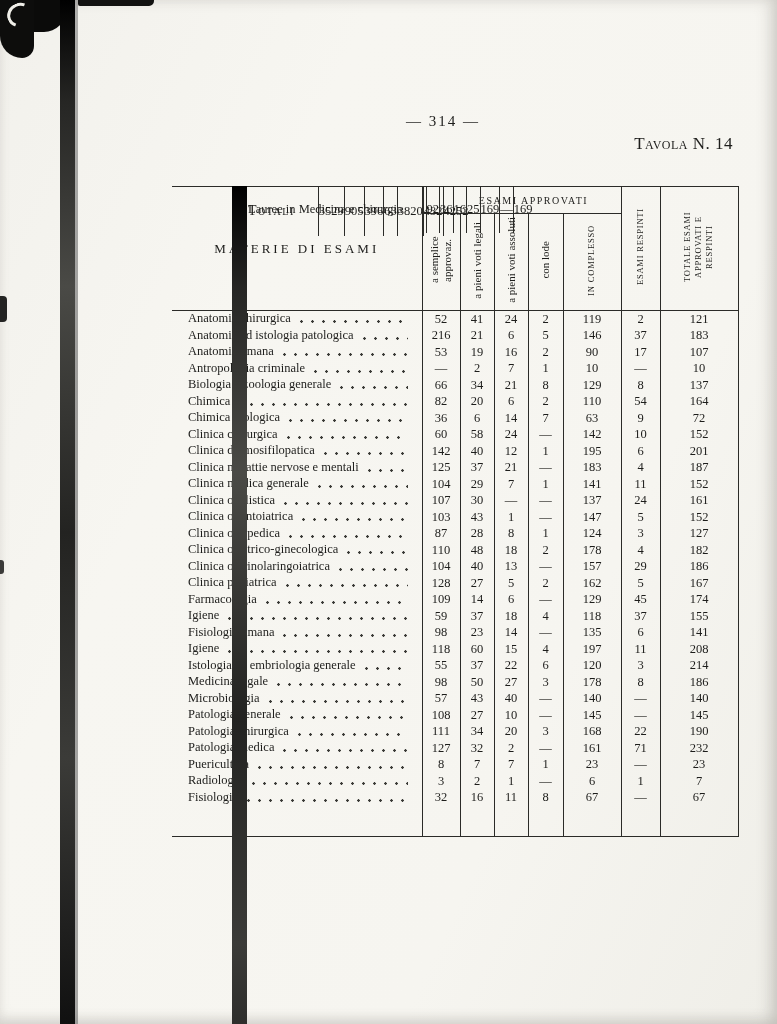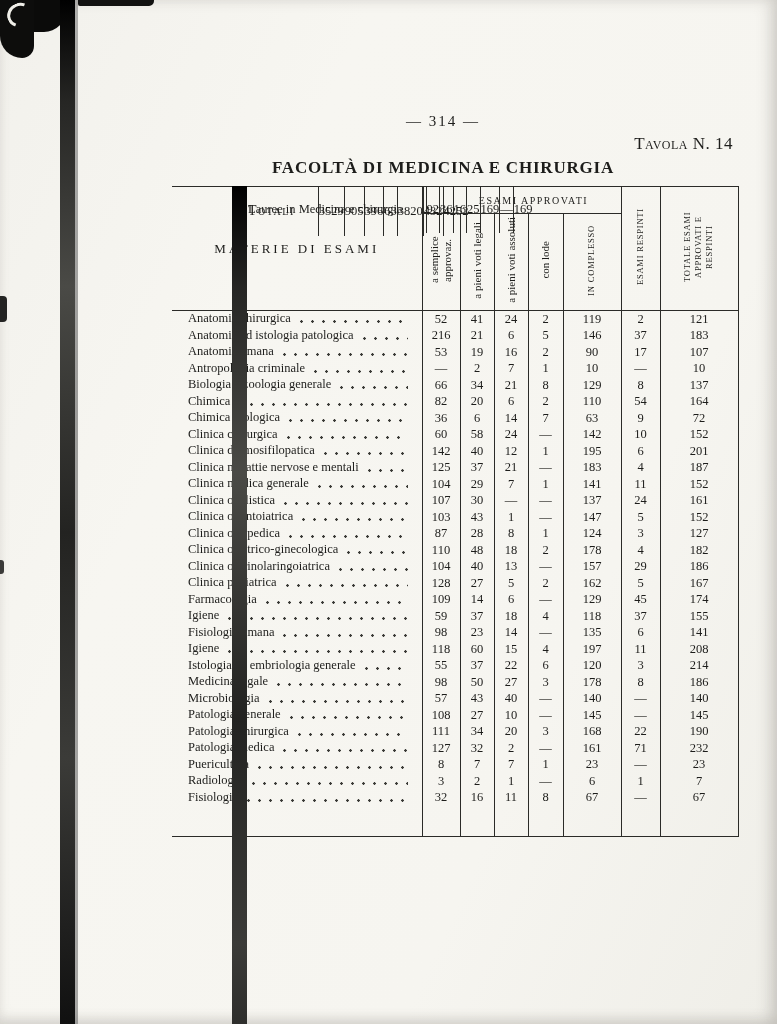--- a/index.html
+++ b/index.html
@@ -70,21 +70,20 @@
   <div class="blob2"></div>
   <div class="curl"></div>
   <div class="band"></div>
   <div class="band-edge"></div>
   <div class="topstrip"></div>
   <div class="tick"></div>
   <div class="tick2"></div>
 
   <div class="pageno">— 314 —</div>
   <div class="tavola">Tavola N. 14</div>
-  <div class="title">FACOLTÀ DI MEDICINA E CHIRURGIA</div>
 
   <div class="tablewrap">
     <table>
       <colgroup>
         <col style="width:250px">
           <col style="width:38px">
           <col style="width:34px">
           <col style="width:34px">
         <col style="width:35px">
           <col style="width:58px">

